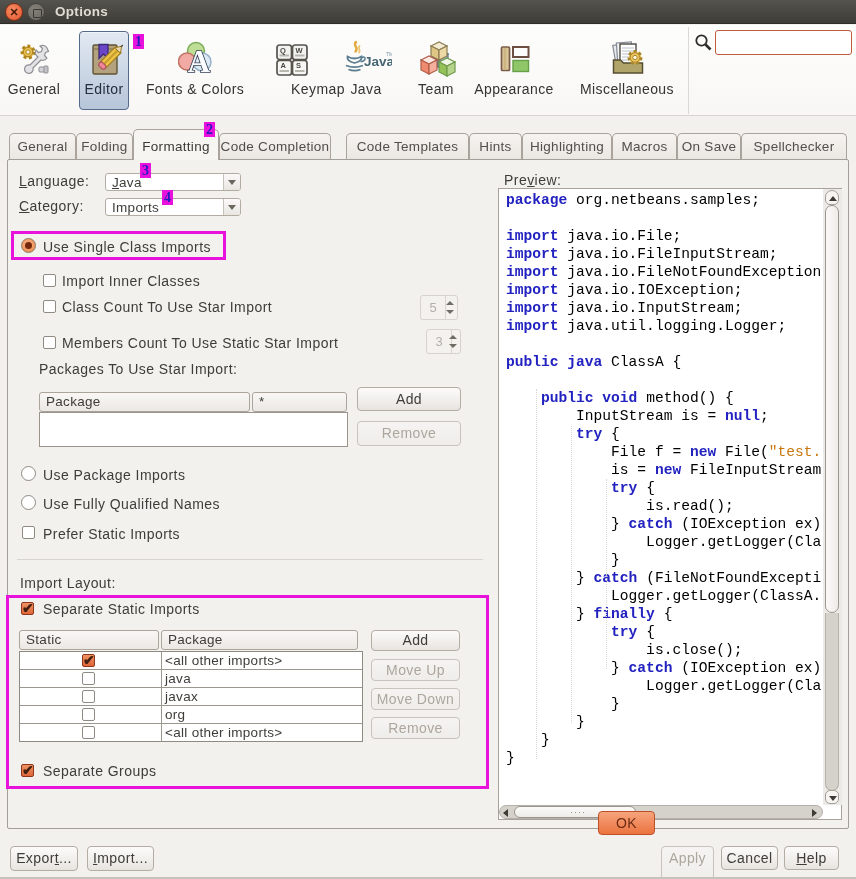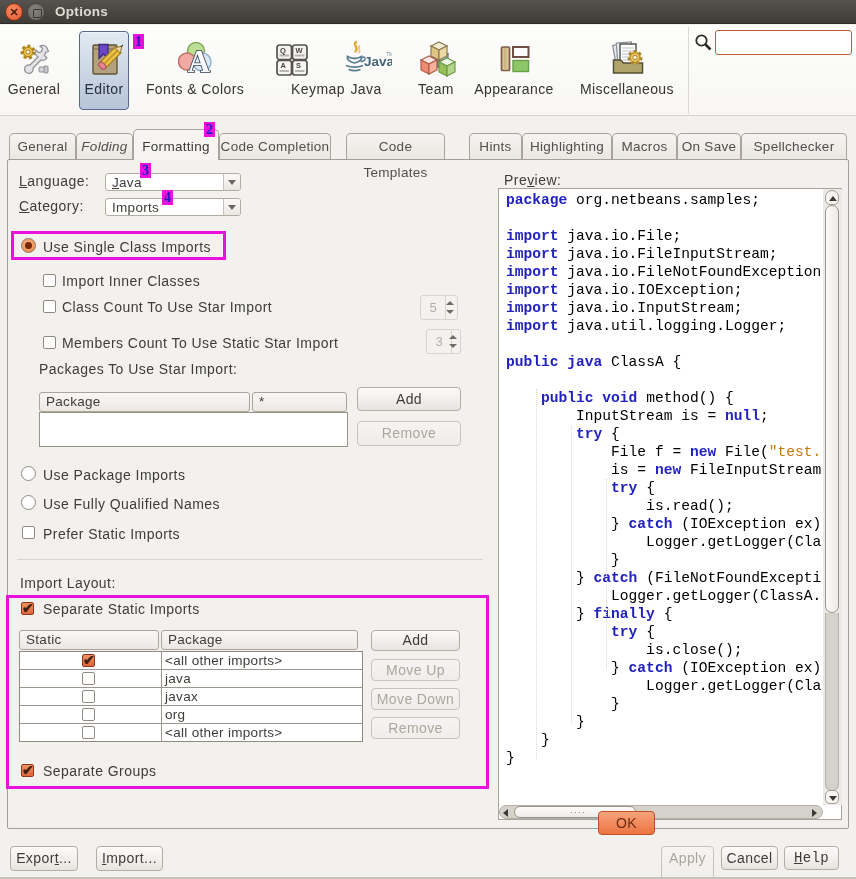--- a/index.html
+++ b/index.html
@@ -176,24 +176,24 @@
 <div class="tlab" style="left:231px;margin-left:27px;">Keymap</div>
 <div class="tlab" style="left:306px;">Java</div>
 <div class="tlab" style="left:376px;">Team</div>
 <div class="tlab" style="left:454px;">Appearance</div>
 <div class="tlab" style="left:567px;">Miscellaneous</div>
 <div class="mark" style="left:133px;top:34px;">1</div>
 <div class="mark" style="left:204px;top:122px;">2</div>
 
 <div id="notebook"></div>
 <div class="tab" style="left:9px;width:67px;">General</div>
-<div class="tab" style="left:76px;width:57px;font-style:italic;">Folding</div>
+<div class="tab" style="left:76px;width:57px;">Folding</div>
 <div class="tab sel" style="left:133px;width:86px;">Formatting</div>
 <div class="tab" style="left:219px;width:112px;">Code Completion</div>
-<div class="tab" style="left:346px;width:99px;">Code Templates</div>
+<div class="tab" style="left:346px;width:123px;">Code Templates</div>
 <div class="tab" style="left:469px;width:53px;">Hints</div>
 <div class="tab" style="left:522px;width:90px;">Highlighting</div>
 <div class="tab" style="left:612px;width:65px;">Macros</div>
 <div class="tab" style="left:677px;width:64px;">On Save</div>
 <div class="tab" style="left:741px;width:106px;">Spellchecker</div>
 
 <div class="lbl" style="left:19px;top:173px;"><span style="text-decoration:underline">L</span>anguage:</div>
 <div class="lbl" style="left:19px;top:198px;"><span style="text-decoration:underline">C</span>ategory:</div>
 <div class="combo" style="left:105px;top:173px;"><span style="text-decoration:underline">J</span>ava<span class="arr"></span></div>
 <div class="combo" style="left:105px;top:198px;">Imports<span class="arr"></span></div>
@@ -321,18 +321,18 @@
 <div id="hsb">
       <div id="hsbl"></div>
       <div id="hsbthumb">
         <div class="grip">····</div>
       </div>
       <div id="hsbr"></div>
     </div>
 </div>
 
 <div class="btn" style="left:10px;top:846px;width:68px;height:25px;line-height:23px;">Expor<span style="text-decoration:underline">t</span>...</div>
-<div class="btn" style="left:96px;top:846px;width:67px;height:25px;line-height:23px;"><span style="text-decoration:underline">I</span>mport...</div>
+<div class="btn" style="left:87px;top:846px;width:67px;height:25px;line-height:23px;"><span style="text-decoration:underline">I</span>mport...</div>
 <div class="btn" id="okbtn" style="left:598px;top:811px;width:57px;height:24px;line-height:22px;background:linear-gradient(#f5a47c,#ec7340);border-color:#bd5026;color:#6f2c14;">OK</div>
 <div class="btn dis" style="left:661px;top:846px;width:53px;height:40px;line-height:22px;">Apply</div>
 <div class="btn" style="left:721px;top:846px;width:57px;height:24px;line-height:22px;">Cancel</div>
-<div class="btn" style="left:784px;top:846px;width:55px;height:24px;line-height:22px;font-family:Liberation Mono, monospace;"><span style="text-decoration:underline">H</span>elp</div>
+<div class="btn" style="left:784px;top:846px;width:55px;height:24px;line-height:22px;"><span style="text-decoration:underline">H</span>elp</div>
 <div class="abs" style="left:0;top:877px;width:856px;height:2px;background:#c6c2bb;z-index:60;"></div>
 
 </body></html>

